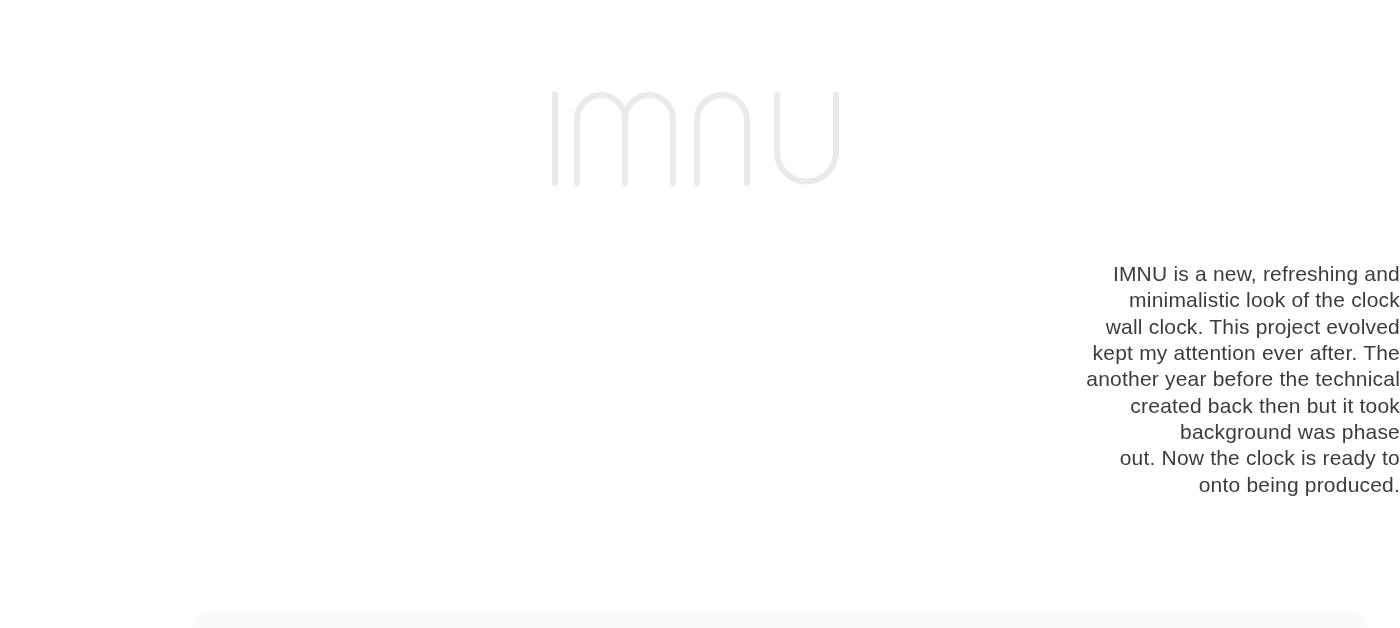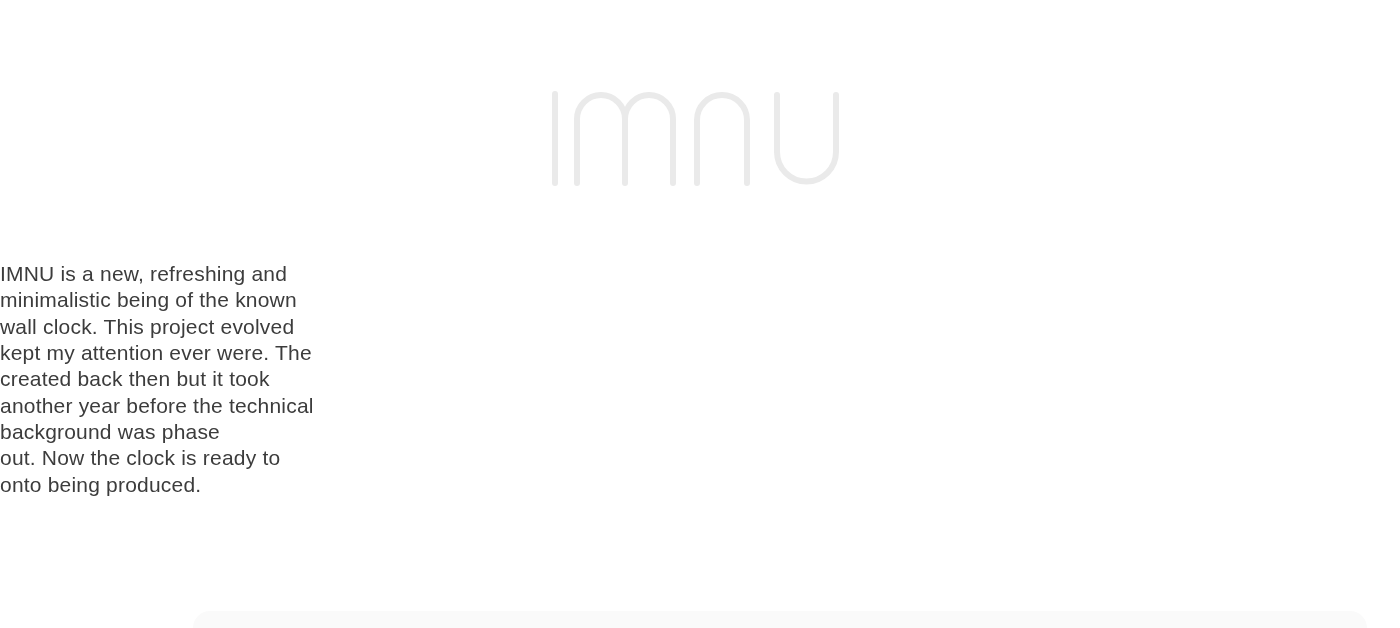--- a/index.html
+++ b/index.html
@@ -31,21 +31,21 @@
     stroke: var(--logo);
     stroke-width: 6;
     fill: none;
     stroke-linecap: round;
   }
   .intro {
     position: absolute;
     top: 261px;
     left: 0;
     right: 0;
-    text-align: left;
+    text-align: right;
     color: var(--text);
     font-size: 21px;
     line-height: 26.35px;
     font-weight: 300;
     letter-spacing: 0.2px;
   }
   .intro .line { white-space: nowrap; }
   .next-band {
     position: absolute;
     bottom: 0;
@@ -65,25 +65,25 @@
     <svg viewBox="0 0 296 98" xmlns="http://www.w3.org/2000/svg">
       <path class="logo-stroke" d="M7 4V93"></path>
       <path class="logo-stroke" d="M29 93V29a24 24 0 0 1 48 0V93M77 29a24 24 0 0 1 48 0V93"></path>
       <path class="logo-stroke" d="M149 93V30a25 25 0 0 1 50 0V93"></path>
       <path class="logo-stroke" d="M229 5v57a29.5 29.5 0 0 0 59 0V5"></path>
     </svg>
   </div>
 
   <div class="intro">
     <div class="line">IMNU is a new, refreshing and</div>
-    <div class="line">minimalistic being of the known</div>
+    <div class="line">minimalistic look of the clock</div>
     <div class="line">wall clock. This project evolved</div>
-    <div class="line">kept my attention ever were. The</div>
+    <div class="line">kept my attention ever after. The</div>
+    <div class="line">another year before the technical</div>
     <div class="line">created back then but it took</div>
-    <div class="line">another year before the technical</div>
     <div class="line">background was phase</div>
     <div class="line">out. Now the clock is ready to</div>
     <div class="line">onto being produced.</div>
   </div>
 
   <div class="next-band"></div>
 
 </div>
 
 </body></html>

